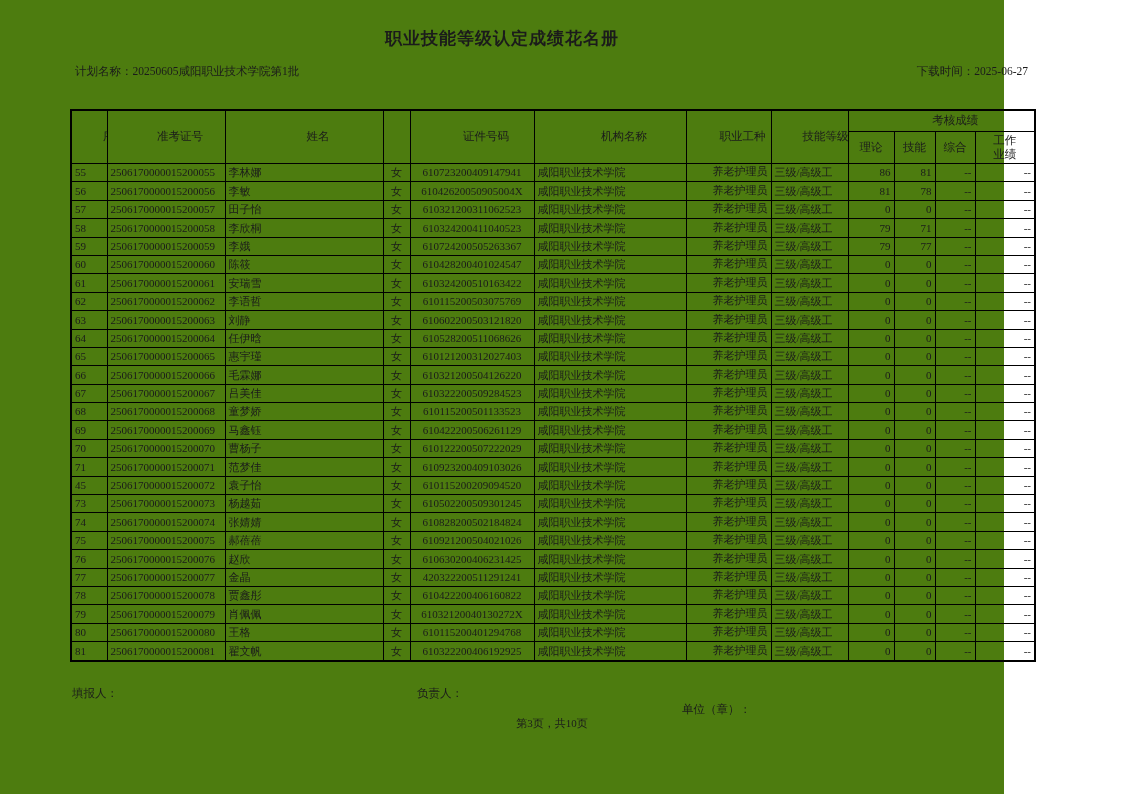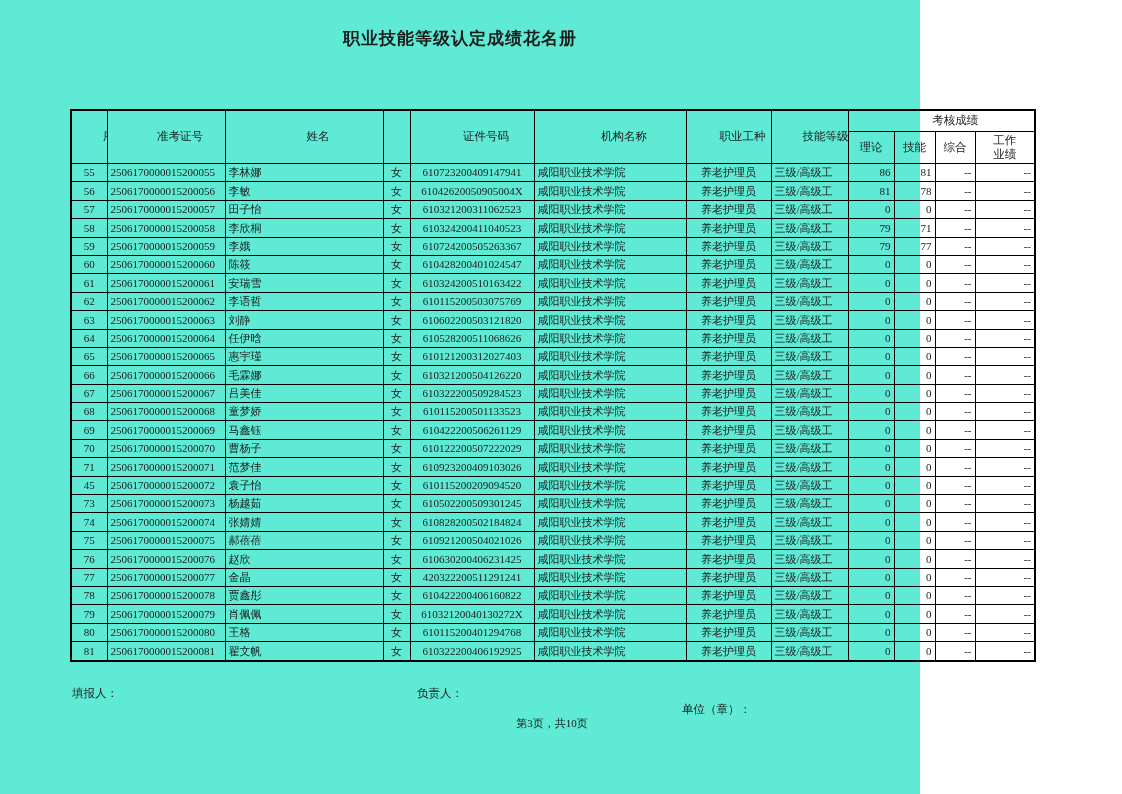--- a/index.html
+++ b/index.html
@@ -4,21 +4,21 @@
 <style>
   html,body { margin:0; padding:0; }
   body {
     width:1122px; height:794px;
     background:#ffffff;
     font-family:"Liberation Serif","DejaVu Serif",serif;
     color:#1b1b1b;
     position:relative;
     overflow:hidden;
   }
-  .page { position:relative; width:920px; height:794px; background:#5eead4; }
+  .page { position:relative; width:1004px; height:794px; background:#4d7c0f; }
 
   .doc-title {
     position:absolute; top:27px; left:0; width:100%;
     text-align:center; font-size:17px; font-weight:bold;
     letter-spacing:1px; margin:0;
   }
 
   .meta-row {
     position:absolute; left:75px; width:953px;
     display:flex; justify-content:space-between;
@@ -40,47 +40,55 @@
     overflow:hidden; white-space:nowrap;
     font-weight:normal;
     line-height:1.15;
   }
   table.roster thead th { text-align:center; font-size:11.5px; }
   tr.head-group th { height:20px;padding-left:31px; }
   tr.head-sub th { height:31px; white-space:pre-line; line-height:1.2; }
   table.roster tbody td { height:17.4px; }
 
   
-  td.c0 { text-align:center; padding:0; }
+  td.c0 { padding:0; }
   td.c1 { text-align:left; padding-left:3px; }
   td.c2 { text-align:left; padding-left:4px; }
   td.c3 { text-align:center; padding:0; }
   td.c4 { text-align:center; padding-left:4px; }
   td.c5 { text-align:left; padding-left:5px; }
-  td.c6 { text-align:center; padding-left:5px; }
+  td.c6 { text-align:right; padding-left:5px;font-family:Liberation Mono, monospace; }
   td.c7 { text-align:left; padding-left:8px;margin-left:34px; }
   td.c8, td.c9, td.c10, td.c11 { text-align:right; padding-right:6px; }
 
   .sign-row { position:absolute; top:686px; left:0; width:1122px; font-size:11.5px; }
   .sign-filler  { position:absolute; left:72px;  top:0;font-family:Liberation Mono, monospace; }
   .sign-manager { position:absolute; left:417px; top:0; }
   .sign-unit    { position:absolute; left:682px; top:16px; }
 
   .page-indicator {
     position:absolute; top:716px; left:70px; width:964px;
     text-align:center; font-size:11px;
   }
 </style>
 </head>
 <body>
 
 <div class="page">
 
   <h1 class="doc-title">职业技能等级认定成绩花名册</h1>
 
+  <div class="meta-row meta-row-1">
+    <div>
+      <span>计划名称：</span><span>20250605咸阳职业技术学院第1批</span>
+    </div>
+    <div>
+      <span>下载时间：</span><span>2025-06-27</span>
+    </div>
+  </div>
 
 
   <table class="roster">
     <colgroup>
       <col style="width:36px">
         <col style="width:118px">
         <col style="width:158px">
         <col style="width:27px">
       <col style="width:124px">
         <col style="width:152px">

